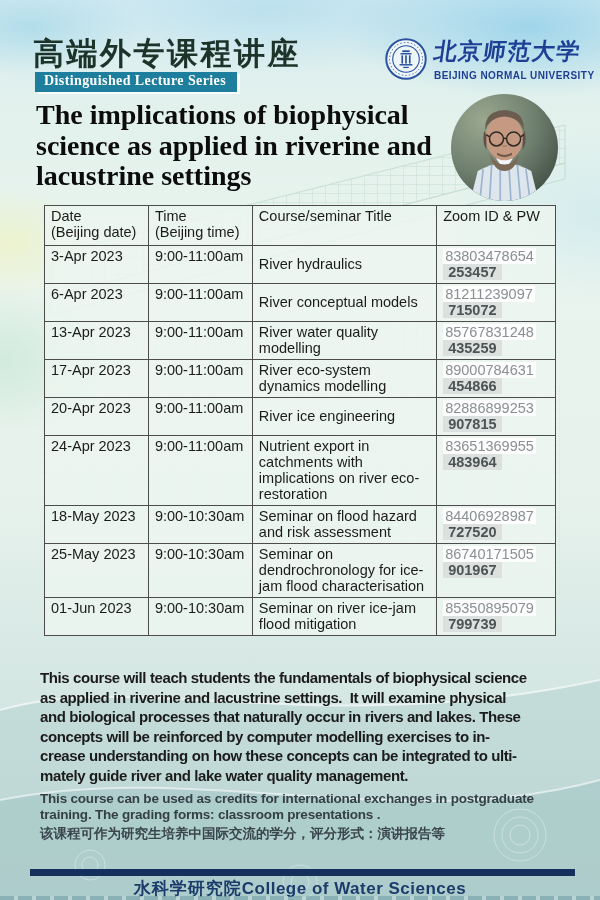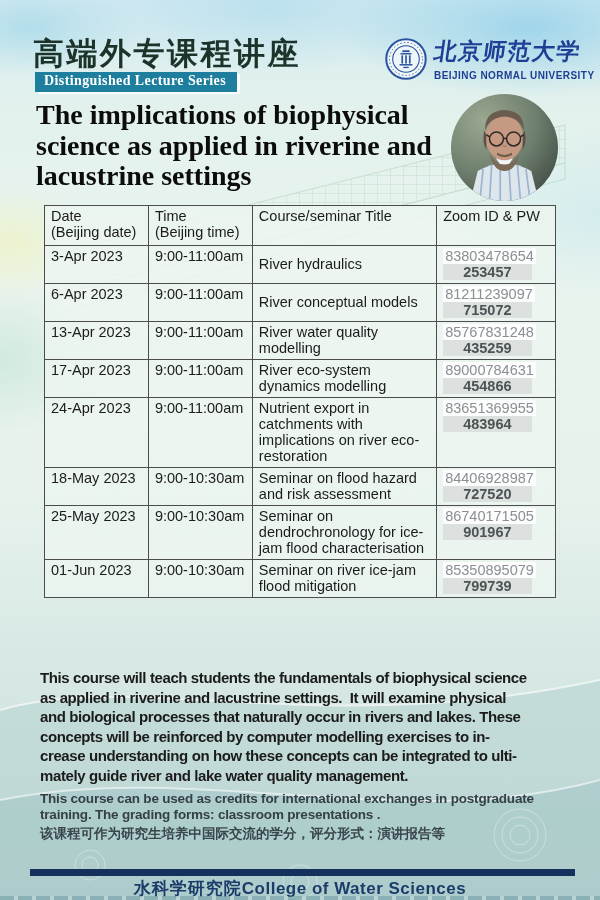--- a/index.html
+++ b/index.html
@@ -47,21 +47,21 @@
   table.schedule { position:absolute; top:205px; left:44px; width:512px;
     border-collapse:collapse; }
   .schedule th, .schedule td { border:1px solid #4c4c4c;
     background:rgba(236,245,239,.88); font-size:14.5px; line-height:16px;
     padding:2px 6px 3px; color:#1c1c1c; text-align:left; }
   .schedule th { font-weight:normal; white-space:pre; vertical-align:top; padding-bottom:5px; }
   .schedule td.c-date, .schedule td.c-time { vertical-align:top; white-space:nowrap; }
   .schedule td.c-title { vertical-align:middle; }
   .schedule td.c-zoom { vertical-align:top; }
   .zid { color:#8a9094; } .zid span { background:#fcfdfc; padding:0 2px; }
-  .zpw { font-weight:bold; color:#4d5254; } .zpw span { background:#dce1df; padding:0 20px; }
+  .zpw { font-weight:bold; color:#4d5254; } .zpw span { background:#dce1df; padding:0 5px; }
   
   .abstract-heading { position:absolute; top:648px; left:0; width:600px; text-align:center;
     font-size:20.5px; font-weight:bold; color:#101010; letter-spacing:.2px; }
   .abstract-body { position:absolute; top:668px; left:40px;
     white-space:pre; font-weight:bold; font-size:15px; letter-spacing:-.4px;
     line-height:19.6px; color:#1b1b1b; }
   
   .credits { position:absolute; top:791px; left:40px; color:#343f46; }
   .credits-en { white-space:pre; font-weight:bold; font-size:13.5px;
     letter-spacing:-.2px; line-height:15.8px; }
@@ -221,20 +221,29 @@
       <tr>
         <td class="c-date">17-Apr 2023</td>
         <td class="c-time">9:00-11:00am</td>
         <td class="c-title">River eco-system dynamics modelling</td>
         <td class="c-zoom">
           <div class="zid"><span>89000784631</span></div>
           <div class="zpw"><span>454866</span></div>
         </td>
       </tr>
       <tr>
+        <td class="c-date">20-Apr 2023</td>
+        <td class="c-time">9:00-11:00am</td>
+        <td class="c-title">River ice engineering</td>
+        <td class="c-zoom">
+          <div class="zid"><span>82886899253</span></div>
+          <div class="zpw"><span>907815</span></div>
+        </td>
+      </tr>
+      <tr>
         <td class="c-date">24-Apr 2023</td>
         <td class="c-time">9:00-11:00am</td>
         <td class="c-title">Nutrient export in catchments with implications on river eco-restoration</td>
         <td class="c-zoom">
           <div class="zid"><span>83651369955</span></div>
           <div class="zpw"><span>483964</span></div>
         </td>
       </tr>
       <tr>
         <td class="c-date">18-May 2023</td>

